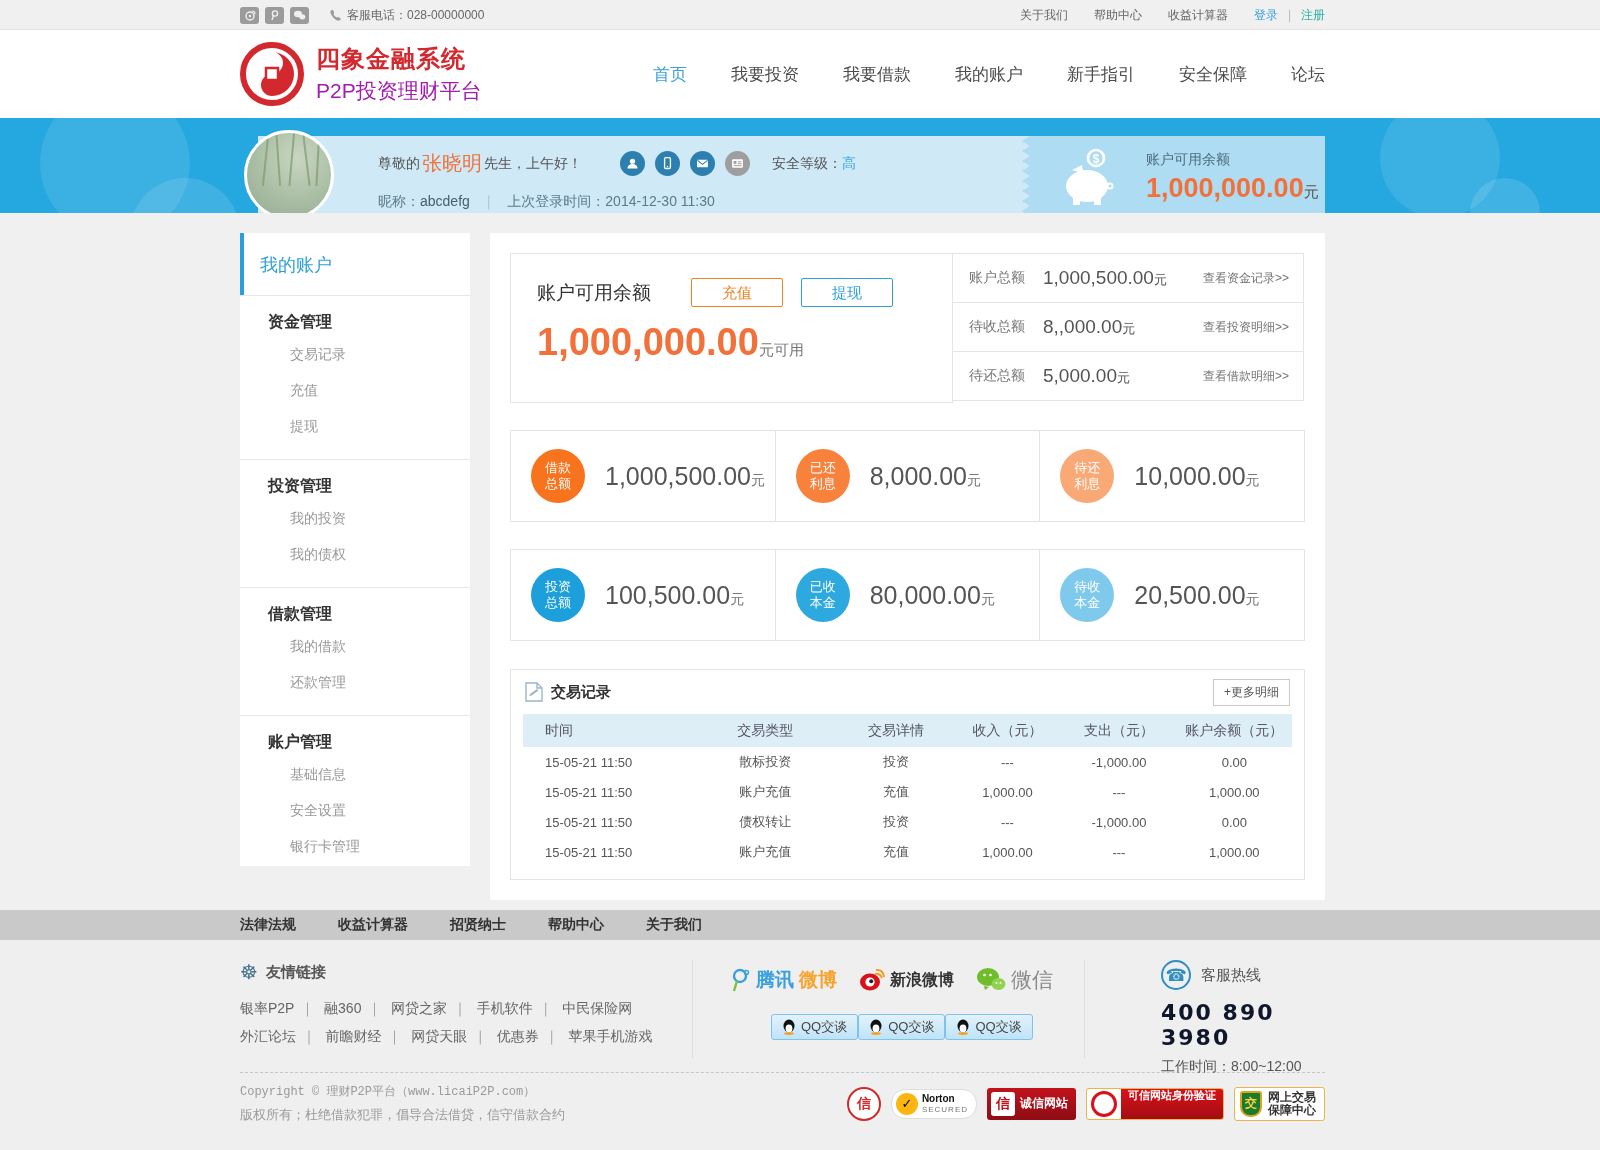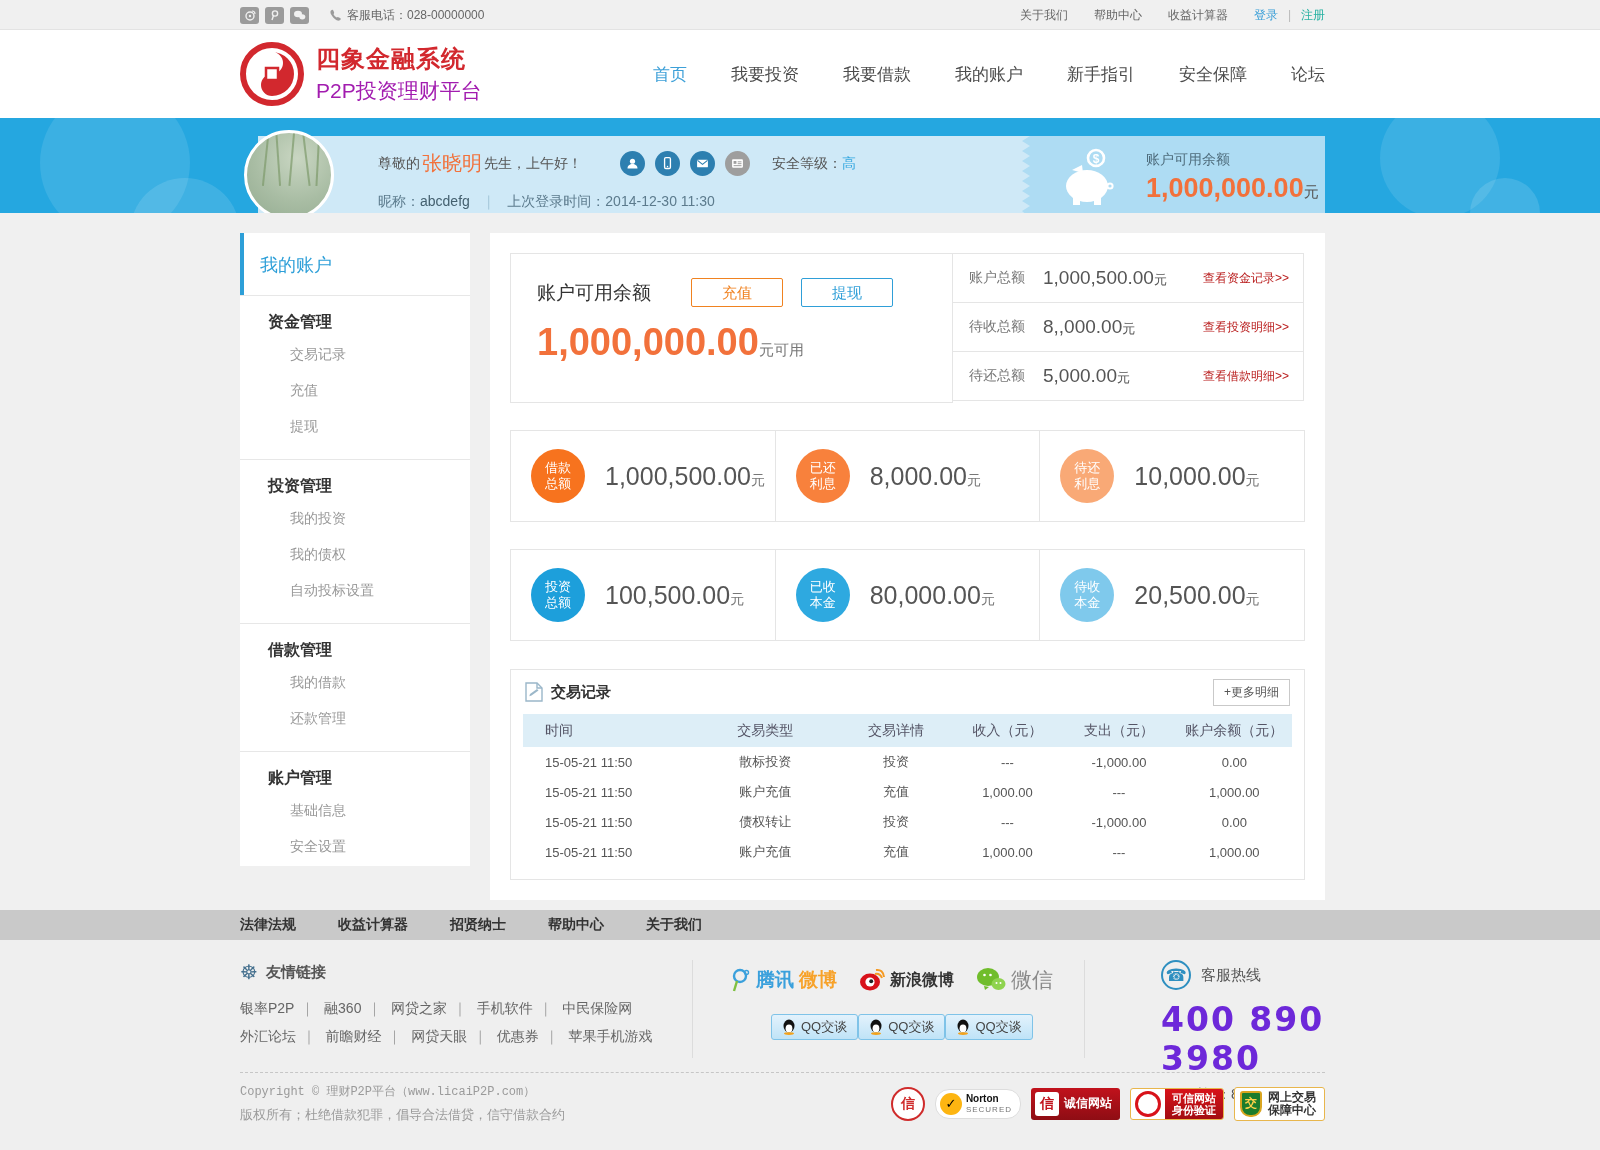--- a/index.html
+++ b/index.html
@@ -85,21 +85,21 @@
   .big-amt { color:#f2713b; font-size:38px; font-weight:bold; margin-top:14px; }
   .big-amt small { font-size:15px; color:#777; font-weight:normal; }
   .frozen { font-size:14px; color:#888; margin-top:8px; }
   .sumcol { width:352px; margin-left:-1px; }
   .sumrow { height:50px; border:1px solid #e5e5e5; margin-top:-1px; display:flex;
             align-items:center; padding:0 14px 0 16px; }
   .sumrow:first-child { margin-top:0; }
   .sumrow .lb { font-size:14px; color:#777; width:74px; }
   .sumrow .vl { font-size:19px; color:#555; }
   .sumrow .vl small { font-size:13px; }
-  .sumrow a { margin-left:auto; font-size:12px; color:#b91c1c; text-decoration:none; cursor:pointer; }
+  .sumrow a { margin-left:auto; font-size:12px; color:#737373; text-decoration:none; cursor:pointer; }
 
   .statrow { display:flex; border:1px solid #e5e5e5; height:92px; margin-top:27px; }
   .statcell { flex:1; display:flex; align-items:center; padding-left:20px; }
   .statcell + .statcell { border-left:1px solid #e5e5e5; }
   .scircle { width:54px; height:54px; border-radius:50%; color:#fff; font-size:13px;
              line-height:16px; display:flex; align-items:center; justify-content:center;
              text-align:center; margin-right:20px; flex:0 0 54px; }
   .scircle span { width:30px; word-break:break-all; }
   .sval { font-size:25px; color:#555; }
   .sval small { font-size:14px; color:#777; }
@@ -137,21 +137,21 @@
   .wc  { color:#8a8a8a; font-size:21px; }
   .qqrow { display:flex; margin-top:20px; padding-left:40px; }
   .qqbtn { display:flex; align-items:center; gap:5px; border:1px solid #7fc3e8;
            background:linear-gradient(#e3f2fc,#bfe3f7); padding:3px 10px;
            border-radius:3px; font-size:13px; color:#444; cursor:pointer; }
   .fcol3 { border-left:1px solid #dcdcdc; padding-left:76px; flex:1; }
   .hl-head { display:flex; align-items:center; gap:10px; }
   .hl-ic { width:30px; height:30px; border-radius:50%; border:2px solid #2e8fc0;
            color:#2e8fc0; font-size:17px; display:flex; align-items:center; justify-content:center; }
   .hl-title { font-size:15px; color:#555; }
-  .hl-num { font-size:33px; font-weight:bold; color:#6d28d9; letter-spacing:2px; margin-top:10px;
+  .hl-num { font-size:22px; font-weight:bold; color:#0f172a; letter-spacing:2px; margin-top:10px;
             font-family:"DejaVu Sans","Liberation Sans",sans-serif; }
   .hl-hours { font-size:14px; color:#555; margin-top:8px; }
   .fdash { border-top:1px dashed #c6c6c6; margin-top:14px; }
   .fbottom { display:flex; align-items:center; margin-top:10px; }
   .copy .c1 { font-family:"Liberation Mono","DejaVu Sans Mono",monospace; font-size:12px; color:#9a9a9a; }
   .copy .c2 { font-size:13px; color:#9a9a9a; margin-top:6px; }
   .seals { margin-left:auto; display:flex; align-items:center; gap:10px; }
   .seal-round { width:34px; height:34px; border-radius:50%; border:2px solid #cf2b2b;
                 color:#cf2b2b; display:flex; align-items:center; justify-content:center;
                 font-size:14px; font-weight:bold; background:#fff; }
@@ -164,21 +164,21 @@
   .seal-red { display:flex; align-items:center; height:32px; background:linear-gradient(#c1121c,#8e0d14);
               border-radius:3px; padding:0 8px 0 4px; gap:5px; }
   .seal-red .ib { width:24px; height:24px; background:#fff; border-radius:3px; color:#c1121c;
                   display:flex; align-items:center; justify-content:center; font-weight:bold; font-size:14px; }
   .seal-red .tx { color:#fff; font-size:12px; font-weight:bold; }
   .seal-gold { display:flex; align-items:center; height:32px; border:1px solid #e8b64c;
                background:#fff; border-radius:3px; overflow:hidden; }
   .seal-gold .sw2 { width:26px; height:26px; border-radius:50%; border:3px solid #d8121a;
                     margin:0 4px; position:relative; }
   .seal-gold .rt { background:linear-gradient(#d8121a,#a30d12); color:#fff; font-size:11px;
-                   line-height:12px; font-weight:bold; height:100%; display:flex; flex-direction:column;
+                   line-height:12px; font-weight:bold; height:100%; display:flex; flex-direction:row;
                    justify-content:center; padding:0 7px; }
   .seal-green { display:flex; align-items:center; height:34px; border:1px solid #e8b64c;
                 background:#fff; border-radius:3px; padding:0 8px 0 5px; gap:6px; }
   .shield { width:22px; height:26px; background:#1c7c2c; border:2px solid #d9a520;
             border-radius:3px 3px 10px 10px; color:#ffd24a; font-size:12px; display:flex;
             align-items:center; justify-content:center; font-weight:bold; }
   .seal-green .tx { font-size:12px; line-height:13px; color:#333; font-weight:bold; }
 </style>
 </head>
 <body>
@@ -340,21 +340,20 @@
       <div class="sb-sec">
         <h3>资金管理</h3>
         <div class="sb-item">交易记录</div>
         <div class="sb-item">充值</div>
         <div class="sb-item">提现</div>
       </div>
       <div class="sb-sec">
         <h3>投资管理</h3>
         <div class="sb-item">我的投资</div>
         <div class="sb-item">我的债权</div>
-        <div class="sb-item">自动投标设置</div>
       </div>
       <div class="sb-sec">
         <h3>借款管理</h3>
         <div class="sb-item">我的借款</div>
         <div class="sb-item">还款管理</div>
       </div>
       <div class="sb-sec">
         <h3>账户管理</h3>
         <div class="sb-item">基础信息</div>
         <div class="sb-item">安全设置</div>

